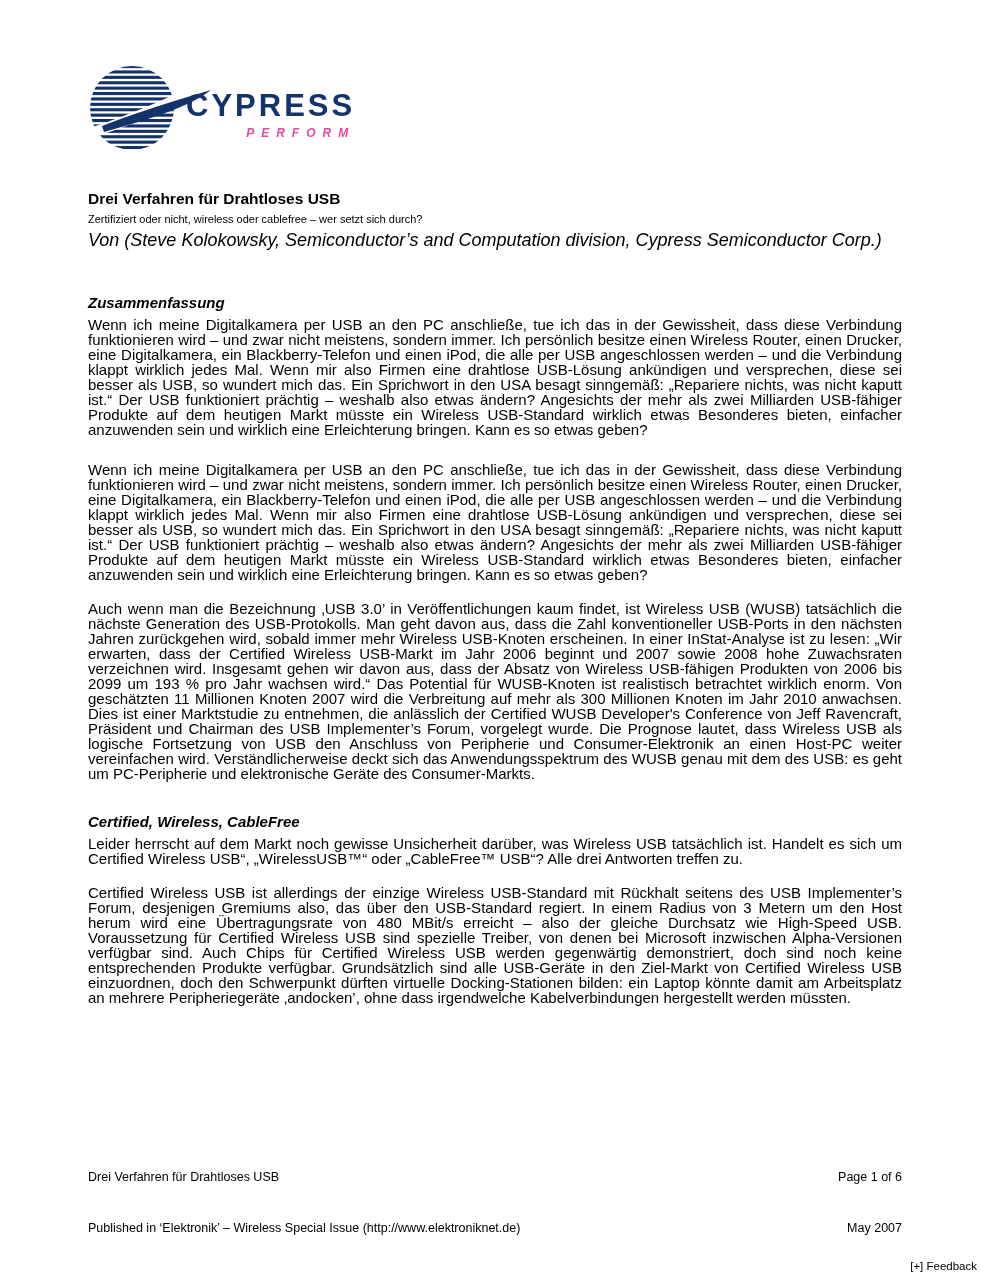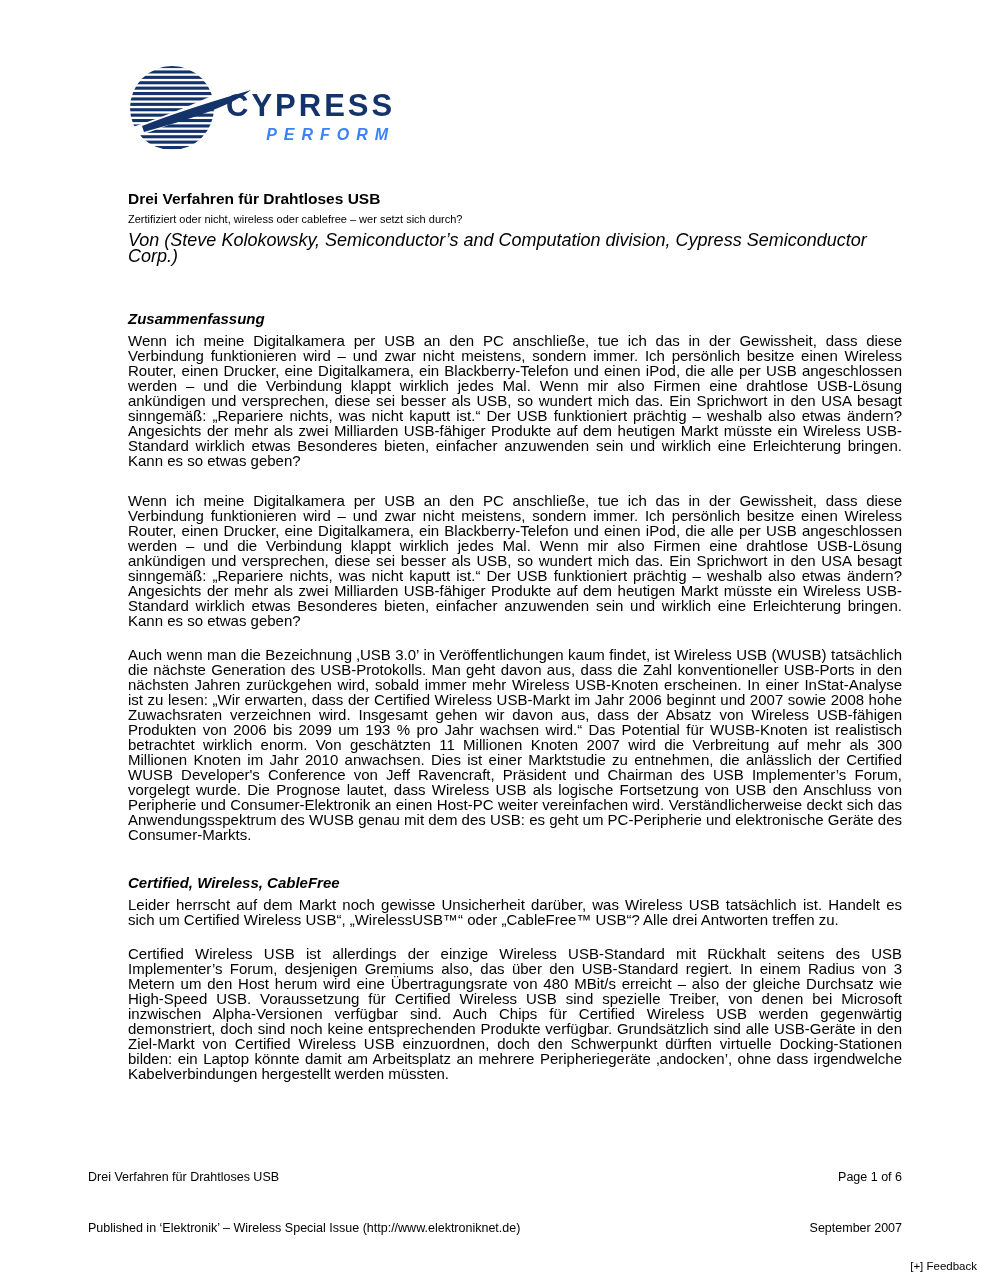--- a/index.html
+++ b/index.html
@@ -5,44 +5,44 @@
   * { margin: 0; padding: 0; box-sizing: border-box; }
   html, body { background: #ffffff; }
   body { font-family: "Liberation Sans", sans-serif; color: #000; }
   .page {
     position: relative;
     width: 989px;
     height: 1280px;
     background: #ffffff;
     overflow: hidden;
   }
-  .content { padding: 0 87px 0 88px; margin-left: 40px; }
+  .content { padding: 0 87px 0 88px; }
 
   
   .logo-row {
     display: flex;
     align-items: flex-start;
     margin-top: 60px;
     height: 96px;
   }
   .logo-mark { flex: 0 0 auto; }
   .logo-text { margin-left: -30px; margin-top: 30px; display: flex; flex-direction: column; }
   .brand {
     font-size: 31px;
     font-weight: 600;
     letter-spacing: 3px;
     color: #14336A;
     line-height: 1.0;
   }
   .tagline {
-    font-size: 16px;
+    font-size: 12px;
     font-style: italic;
     font-weight: 600;
     letter-spacing: 7px;
-    color: #3b82f6;
+    color: #ec4899;
     text-align: right;
     margin-top: 5px;
   }
 
   
   h1.doc-title { font-size: 15.5px; font-weight: bold; margin-top: 32px; line-height: 21px; }
   h2.doc-subtitle { font-size: 11px; font-weight: normal; line-height: 21px; }
   .byline { font-size: 18px; font-style: italic; margin-top: 2px; line-height: 16px; }
 
   h3.section-heading {
@@ -138,18 +138,18 @@
 
   </div>
 
   <footer class="footer">
     <div class="footer-row">
       <span>Drei Verfahren für Drahtloses USB</span>
       <span>Page 1 of 6</span>
     </div>
     <div class="footer-row">
       <span>Published in ‘Elektronik’ – Wireless Special Issue (http://www.elektroniknet.de)</span>
-      <span>September 2007</span>
+      <span>May 2007</span>
     </div>
   </footer>
 
   <div class="feedback">[+] Feedback</div>
 </div>
 
 </body></html>

